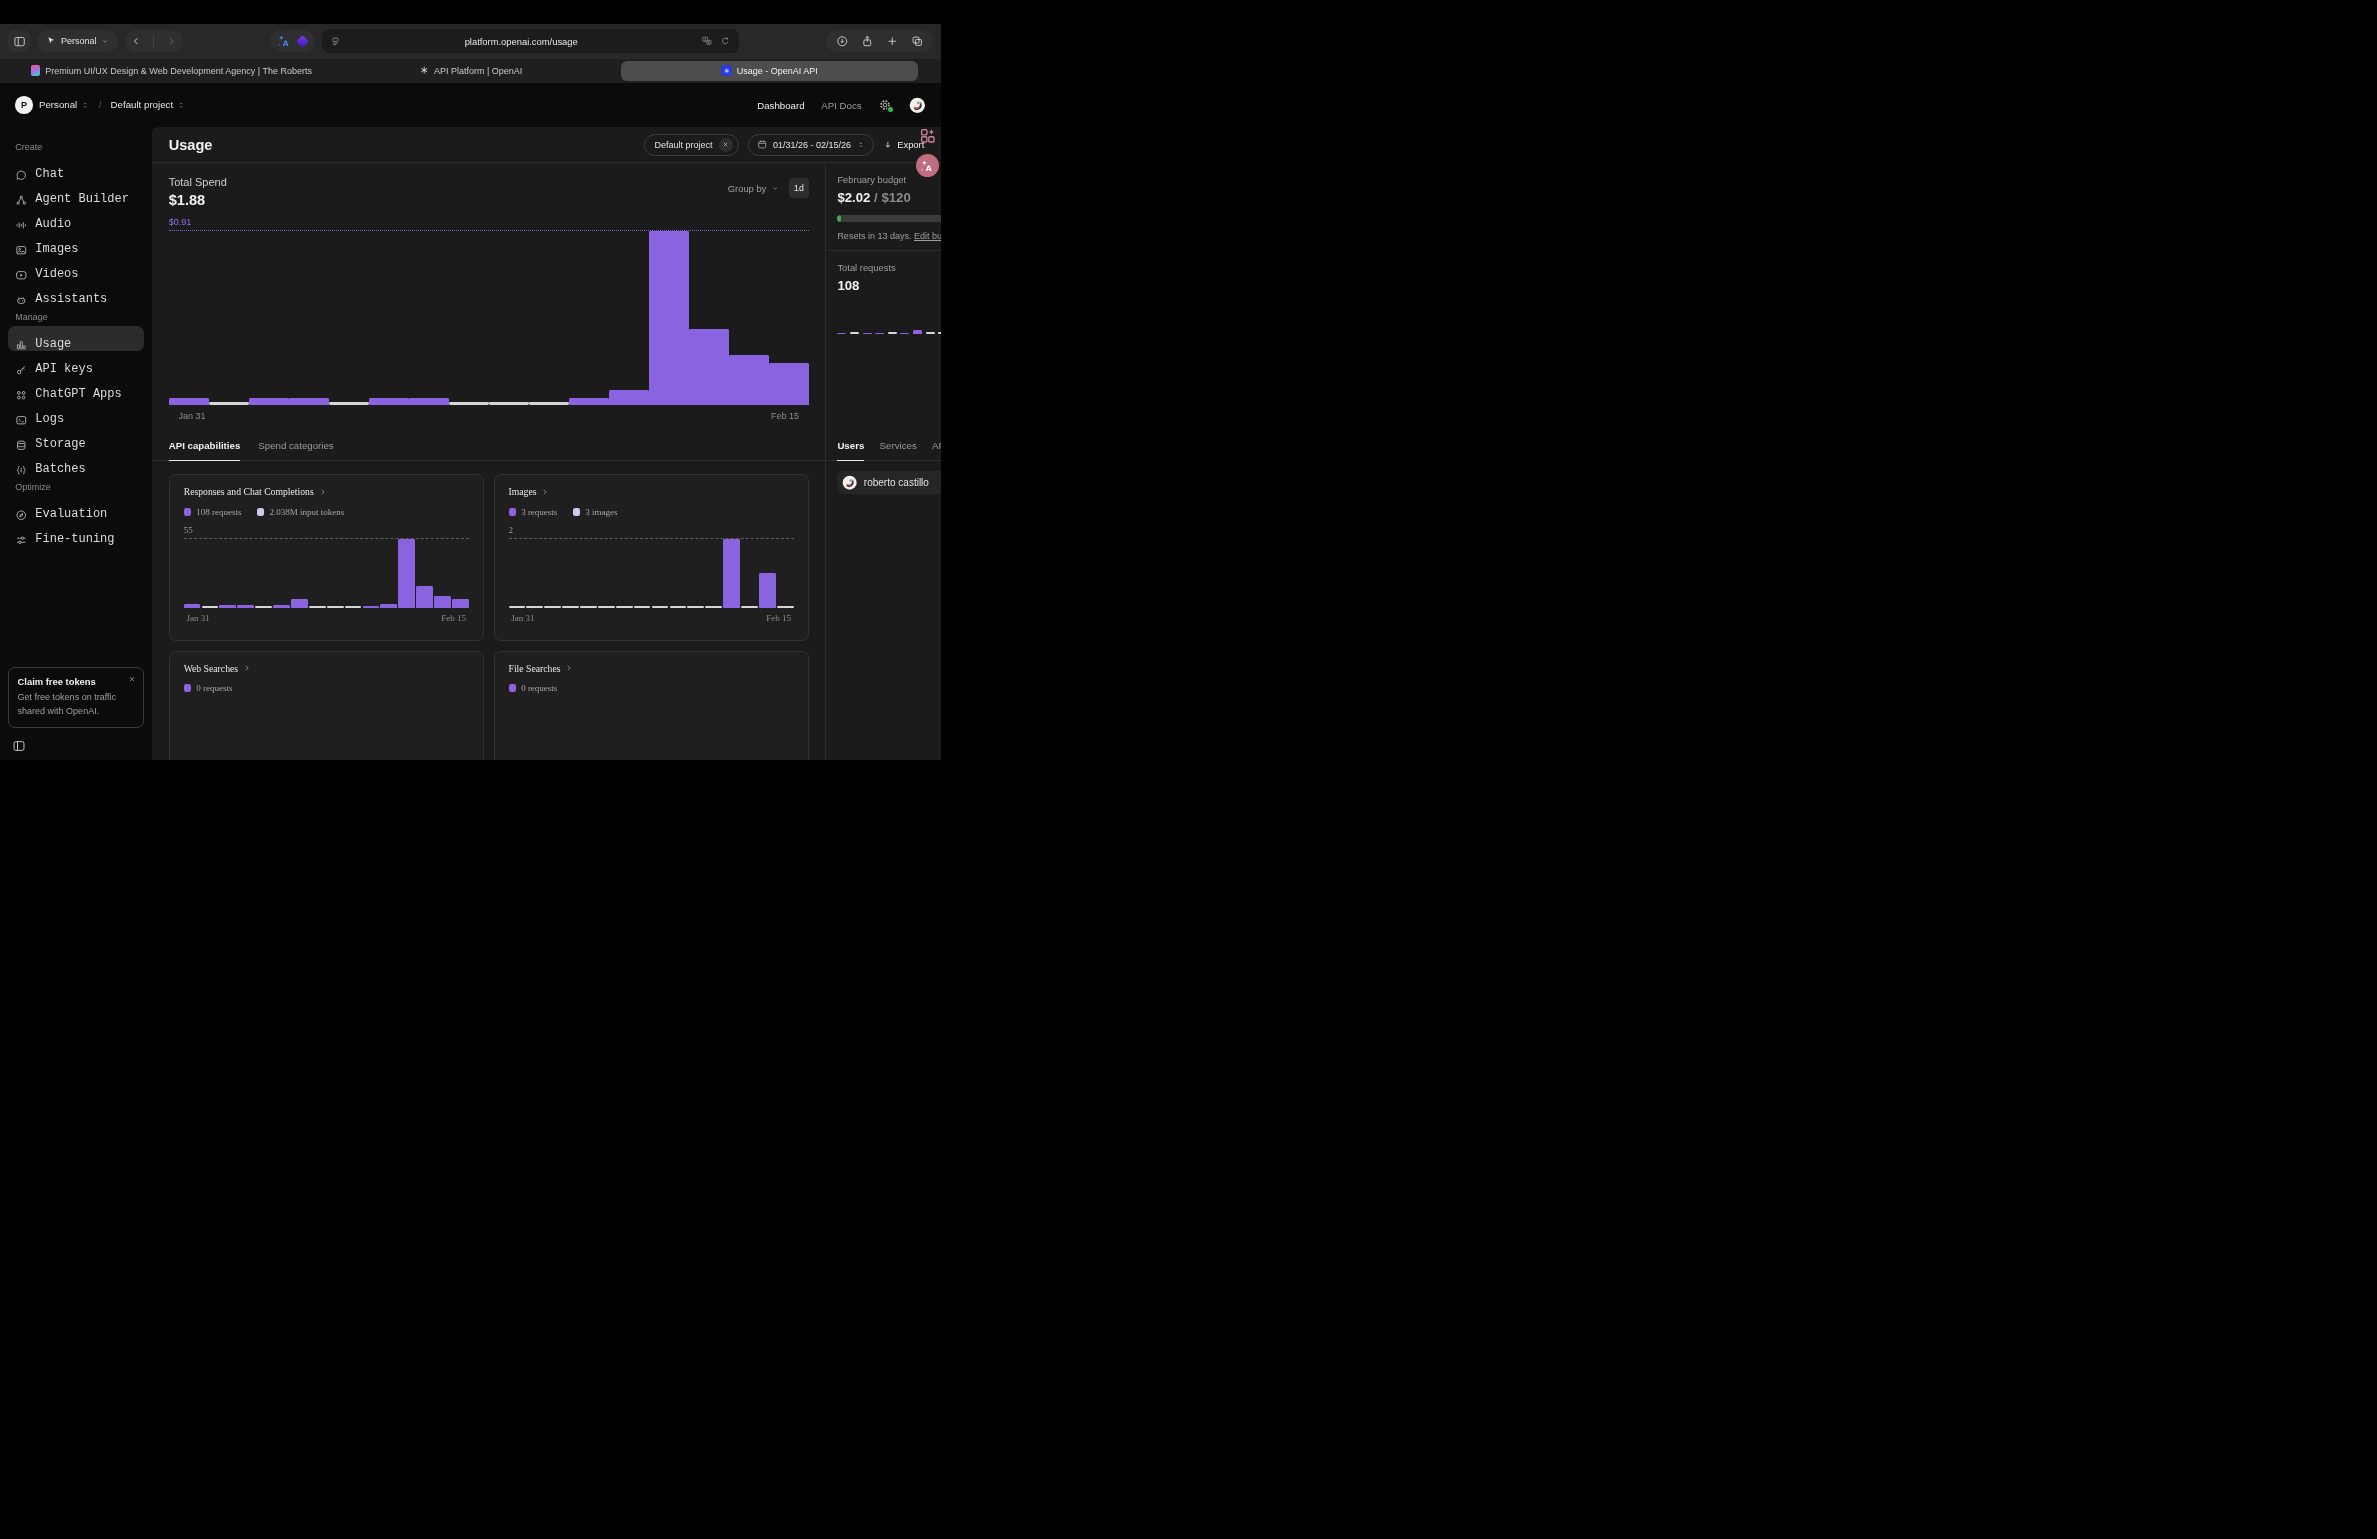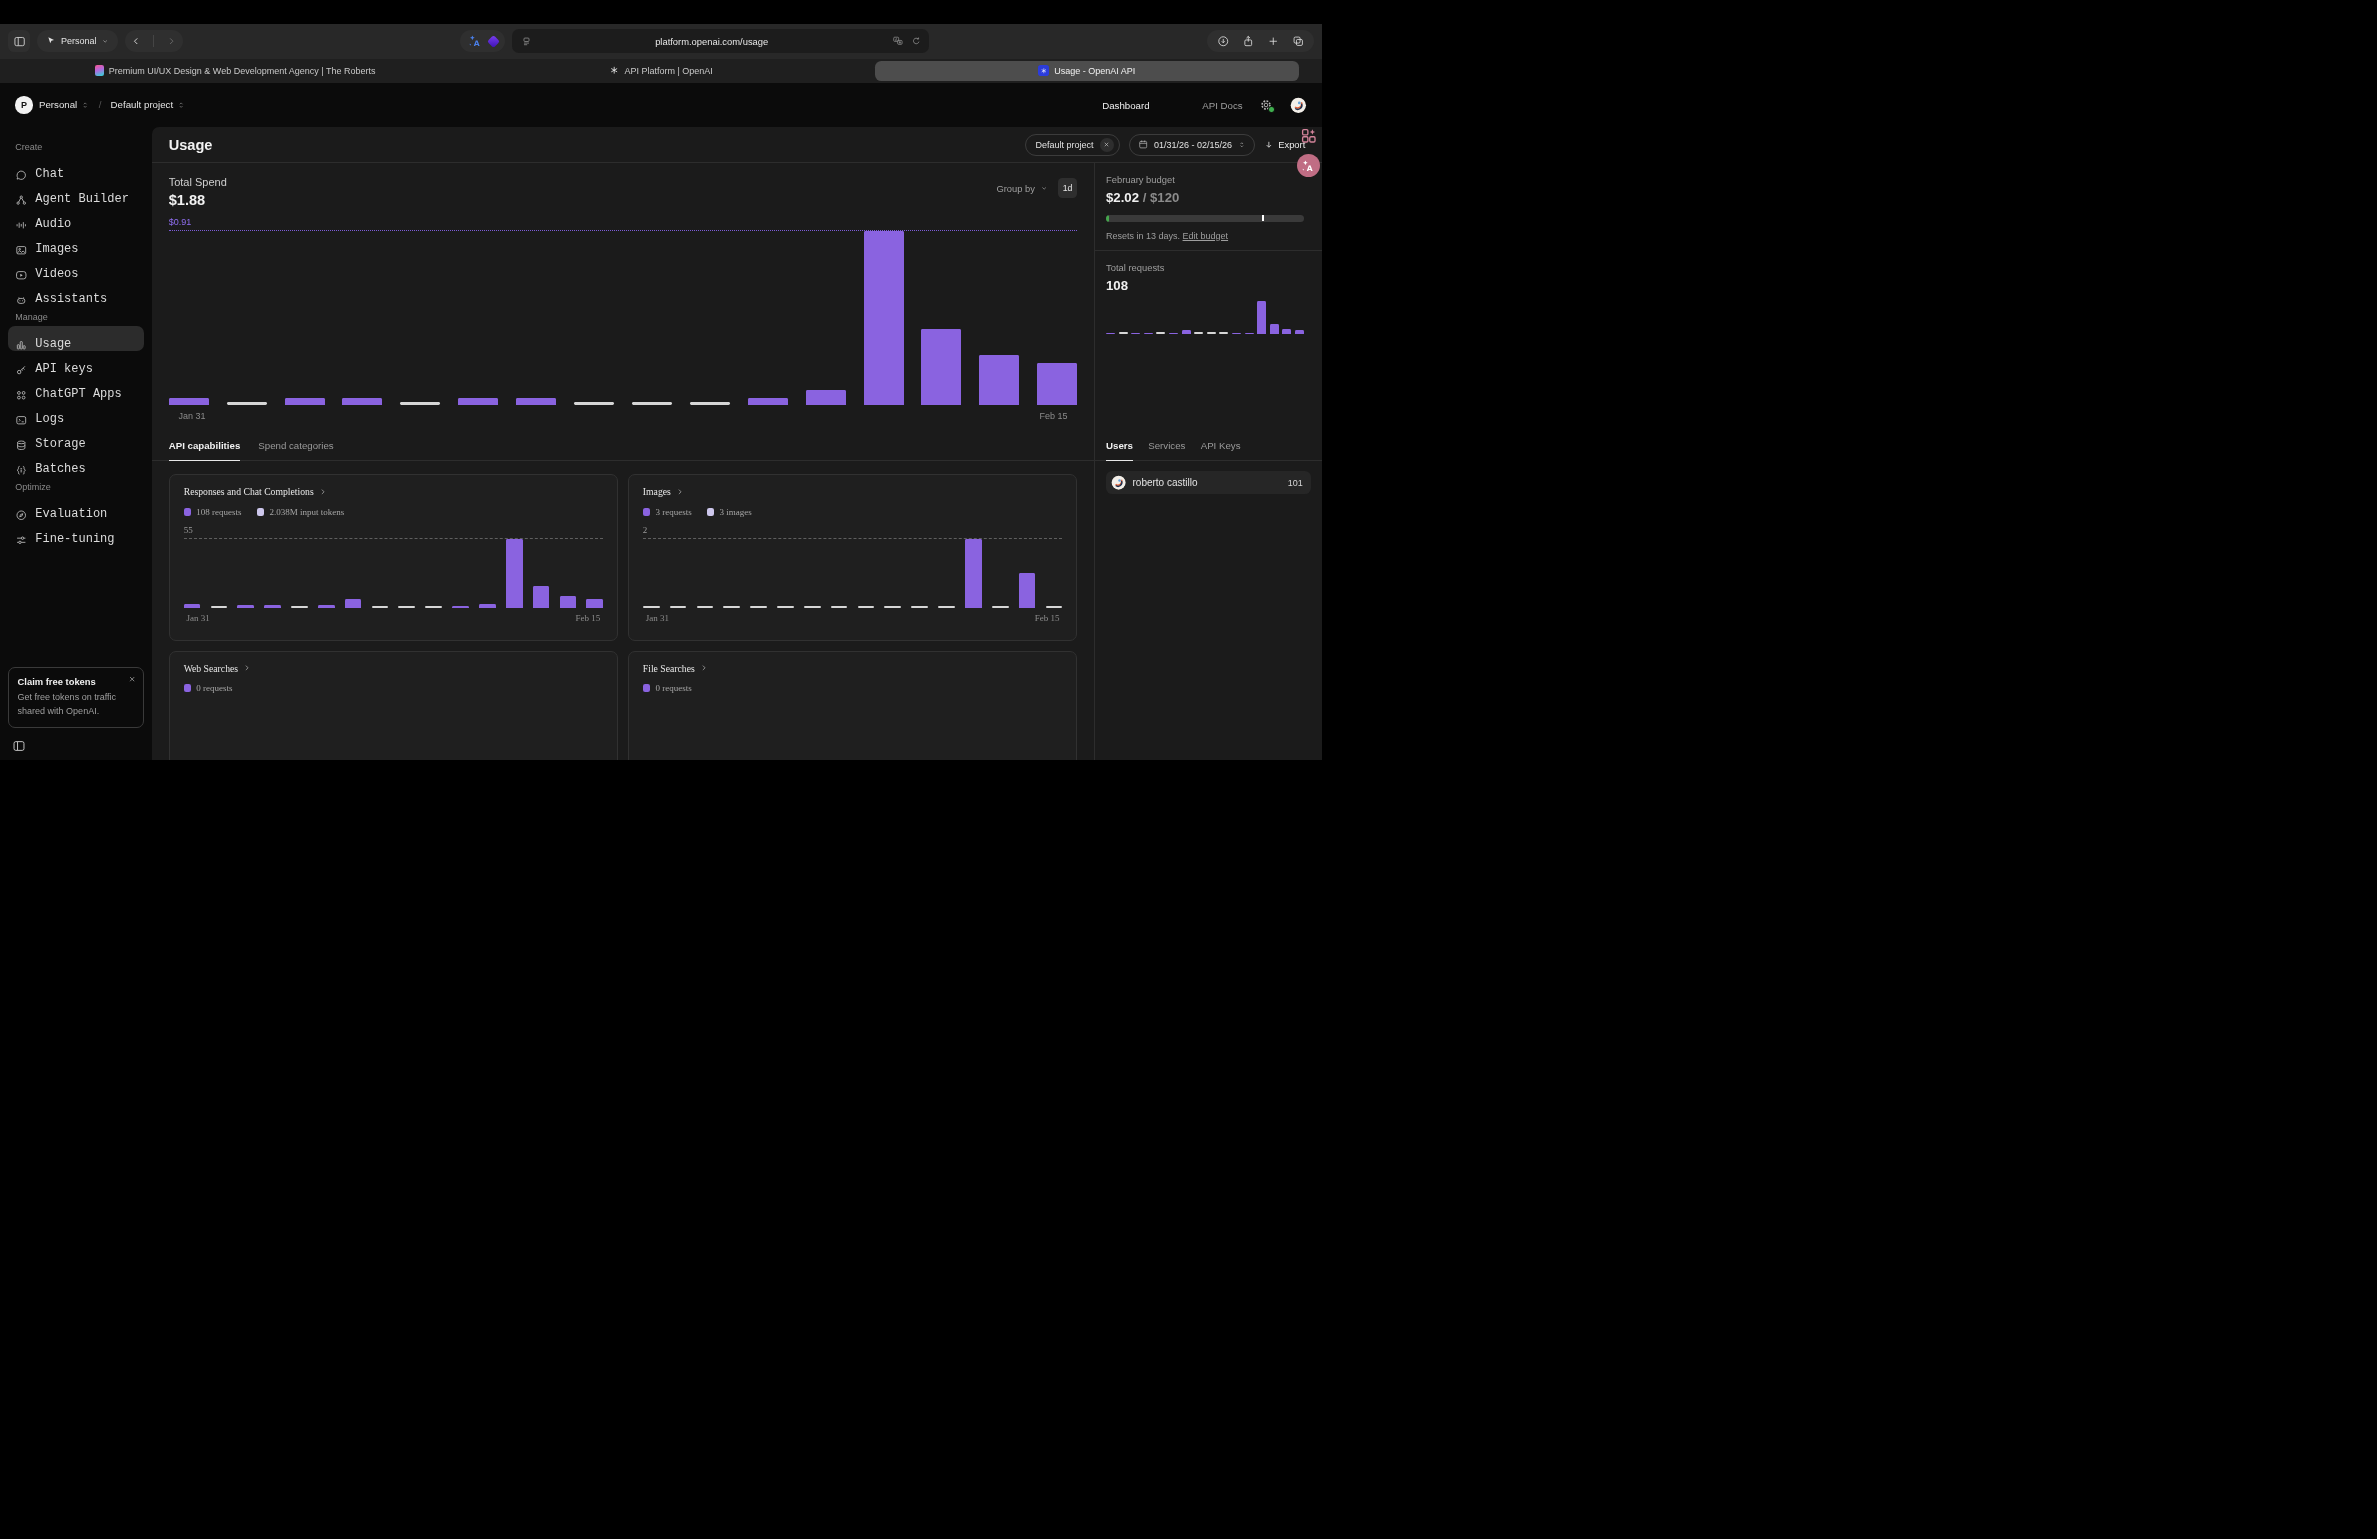--- a/index.html
+++ b/index.html
@@ -1,18 +1,18 @@
 <!DOCTYPE html>
 <html style="font-size:11px"><head>
 <meta charset="utf-8">
 <style>
   * { margin:0; padding:0; box-sizing:border-box; }
   html,body { background:#000; }
   body { font-family:"Liberation Sans","DejaVu Sans",sans-serif; -webkit-font-smoothing:antialiased; }
-  .screen { position:relative; width:1322px; height:770px; background:#000; overflow:hidden; }
+  .screen { position:relative; width:941px; height:770px; background:#000; overflow:hidden; }
 
   
   .mac-top { height:23.6px; background:#000; }
   .toolbar { height:35px; background:#282828; display:flex; align-items:center; padding:0 8.3px; gap:7px; }
   .tb-btn { width:22px; height:22px; border:none; border-radius:6.3px; background:#2f2f2f; color:#d6d6d6;
             display:flex; align-items:center; justify-content:center; cursor:pointer; }
   .tb-pill { height:22px; border-radius:11px; background:#2f2f2f; display:flex; align-items:center; padding:0 8.3px; gap:4.9px; color:#e3e3e3; font-size:9px; }
   .nav-pill { padding:0; overflow:hidden; }
   .nav-half { width:23.6px; height:100%; display:flex; align-items:center; justify-content:center; color:#e8e8e8; cursor:pointer; background:transparent; border:none; }
   .nav-half.fwd { color:#6f6f6f; }
@@ -39,21 +39,21 @@
   
   .app { position:absolute; left:0; right:0; top:83px; bottom:10.4px; background:#0b0b0b; }
   .app-header { height:44px; display:flex; align-items:center; padding:0 15.3px; }
   .p-avatar { width:17.4px; height:17.4px; border-radius:50%; background:#f2f2f2; color:#111; font-weight:bold; font-size:9px; display:flex; align-items:center; justify-content:center; }
   .crumb { display:flex; align-items:center; gap:6.3px; font-size:9.7px; color:#e4e4e4; }
   .crumb .sep { color:#585858; margin:0 2.8px; }
   .crumb .updn { color:#8a8a8a; display:flex; cursor:pointer; }
   .crumb-btn { display:flex; align-items:center; gap:4.2px; cursor:pointer; }
   .hdr-right { margin-left:auto; display:flex; align-items:center; gap:16.7px; }
   .hdr-link { font-size:9.7px; color:#f0f0f0; cursor:pointer; }
-  .hdr-link.dim { color:#9e9e9e;margin-left:36px; }
+  .hdr-link.dim { color:#9e9e9e; }
   .gear-wrap { position:relative; color:#b9b9b9; display:flex; cursor:pointer; }
   .gear-dot { position:absolute; right:-1.4px; bottom:-0.7px; width:6.3px; height:6.3px; border-radius:50%; background:#3fae4e; border:1.4px solid #0b0b0b; }
   .avatar-sm { width:16.7px; height:16.7px; border-radius:50%; overflow:hidden; display:flex; cursor:pointer; }
 
   .app-body { position:absolute; top:44px; bottom:0; left:0; right:0; display:flex; }
 
   
   .sidebar { width:152px; flex:0 0 auto; padding:9.7px 7.6px 7px 7.6px; display:flex; flex-direction:column; overflow:hidden; }
   .sec-label { font-size:9px; color:#8a8a8a; padding:5.6px 7.6px 4.2px; }
   .side-item { display:flex; align-items:flex-end; gap:7.6px; height:25px; padding:0 7.6px; border-radius:7px; color:#dcdcdc; font-size:12px; cursor:pointer;font-family:Liberation Mono, monospace; }

